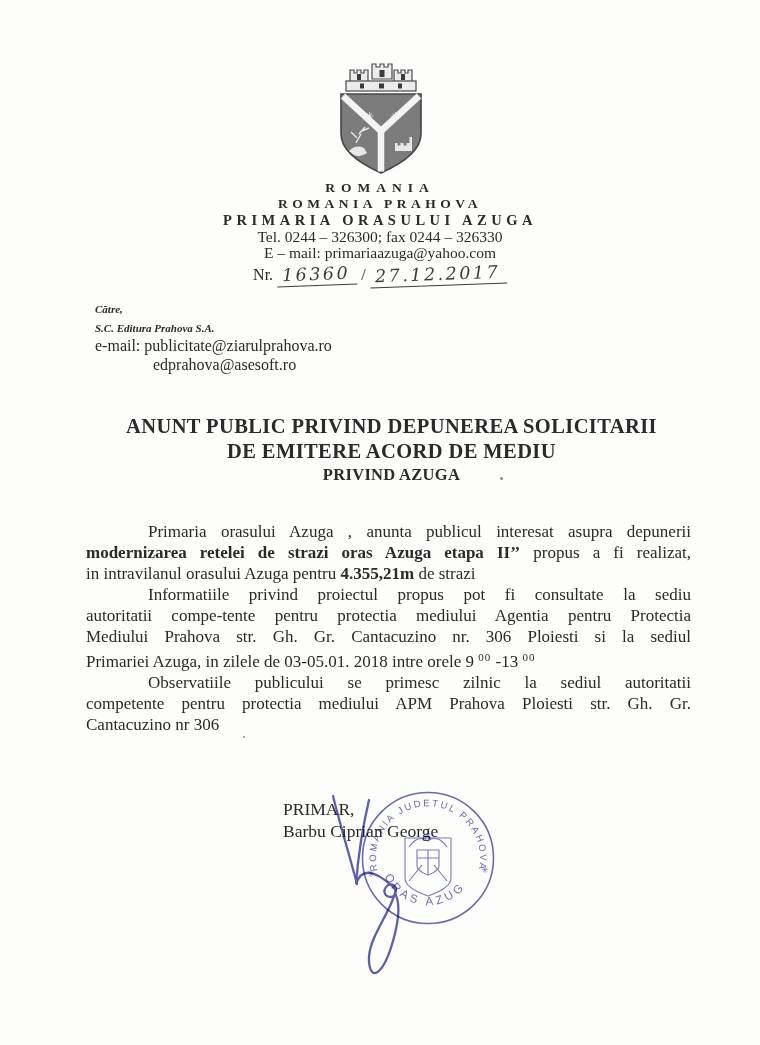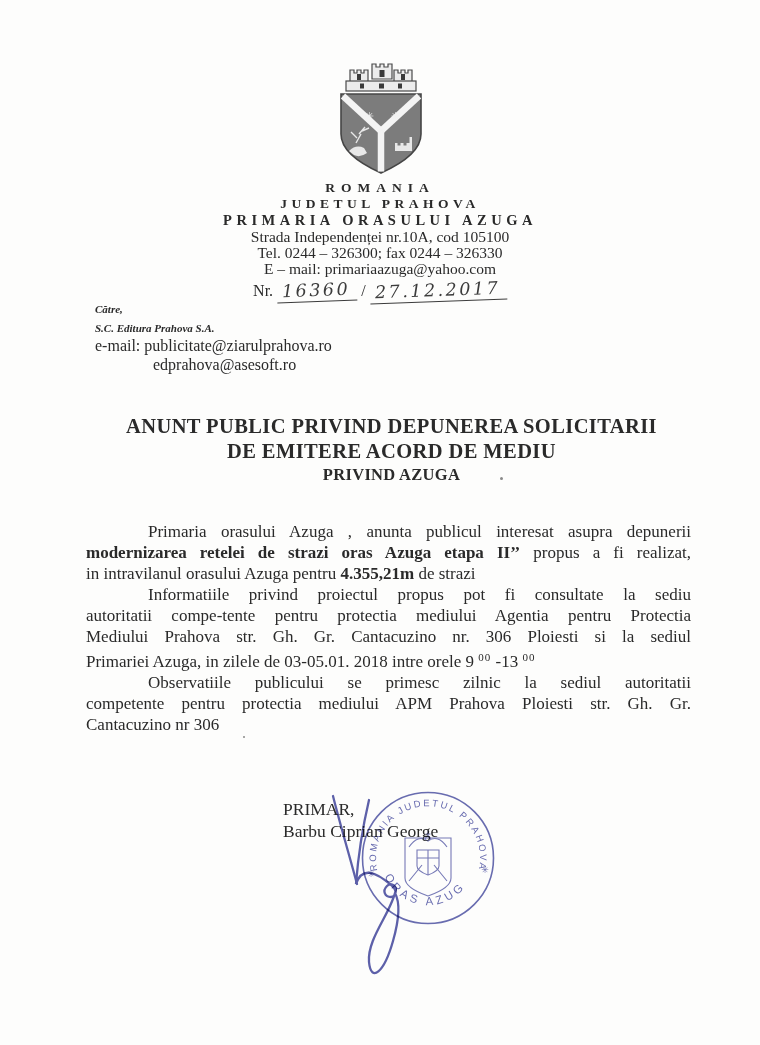--- a/index.html
+++ b/index.html
@@ -98,23 +98,22 @@
       <g stroke="#e8e8e8" stroke-width="1.4" fill="none">
         <path d="M40,85 l5,-9 m-4,4 l-6,-6 m8,2 l6,-7 m-3,4 l7,-3"></path>
       </g>
       <path d="M33,93 q7,-7 15,-3 l3,5 q-7,5 -13,2 z" fill="#e8e8e8"></path>
     </g>
     <path d="M79,93 v-8 h2.5 v2.5 h3 v-2.5 h3 v2.5 h3 v-2.5 h3 v-6 h2.5 v14 z" fill="#e8e8e8"></path>
   </svg>
 
   <div class="letterhead">
     <div class="lh-country">ROMANIA</div>
-    <div class="lh-county">JUDETUL PRAHOVA</div>
+    <div class="lh-county">ROMANIA PRAHOVA</div>
     <div class="lh-institution">PRIMARIA ORASULUI AZUGA</div>
-    <div class="lh-plain">Strada Independenței nr.10A, cod 105100</div>
     <div class="lh-plain">Tel. 0244 – 326300; fax 0244 – 326330</div>
     <div class="lh-plain">
       <span>E – mail:</span>
       <span>primariaazuga@yahoo.com</span>
     </div>
     <div class="lh-reg">
       <span>Nr.</span>
       <span class="hand">16360</span>
       <span>/</span>
       <span class="hand">27.12.2017</span>

